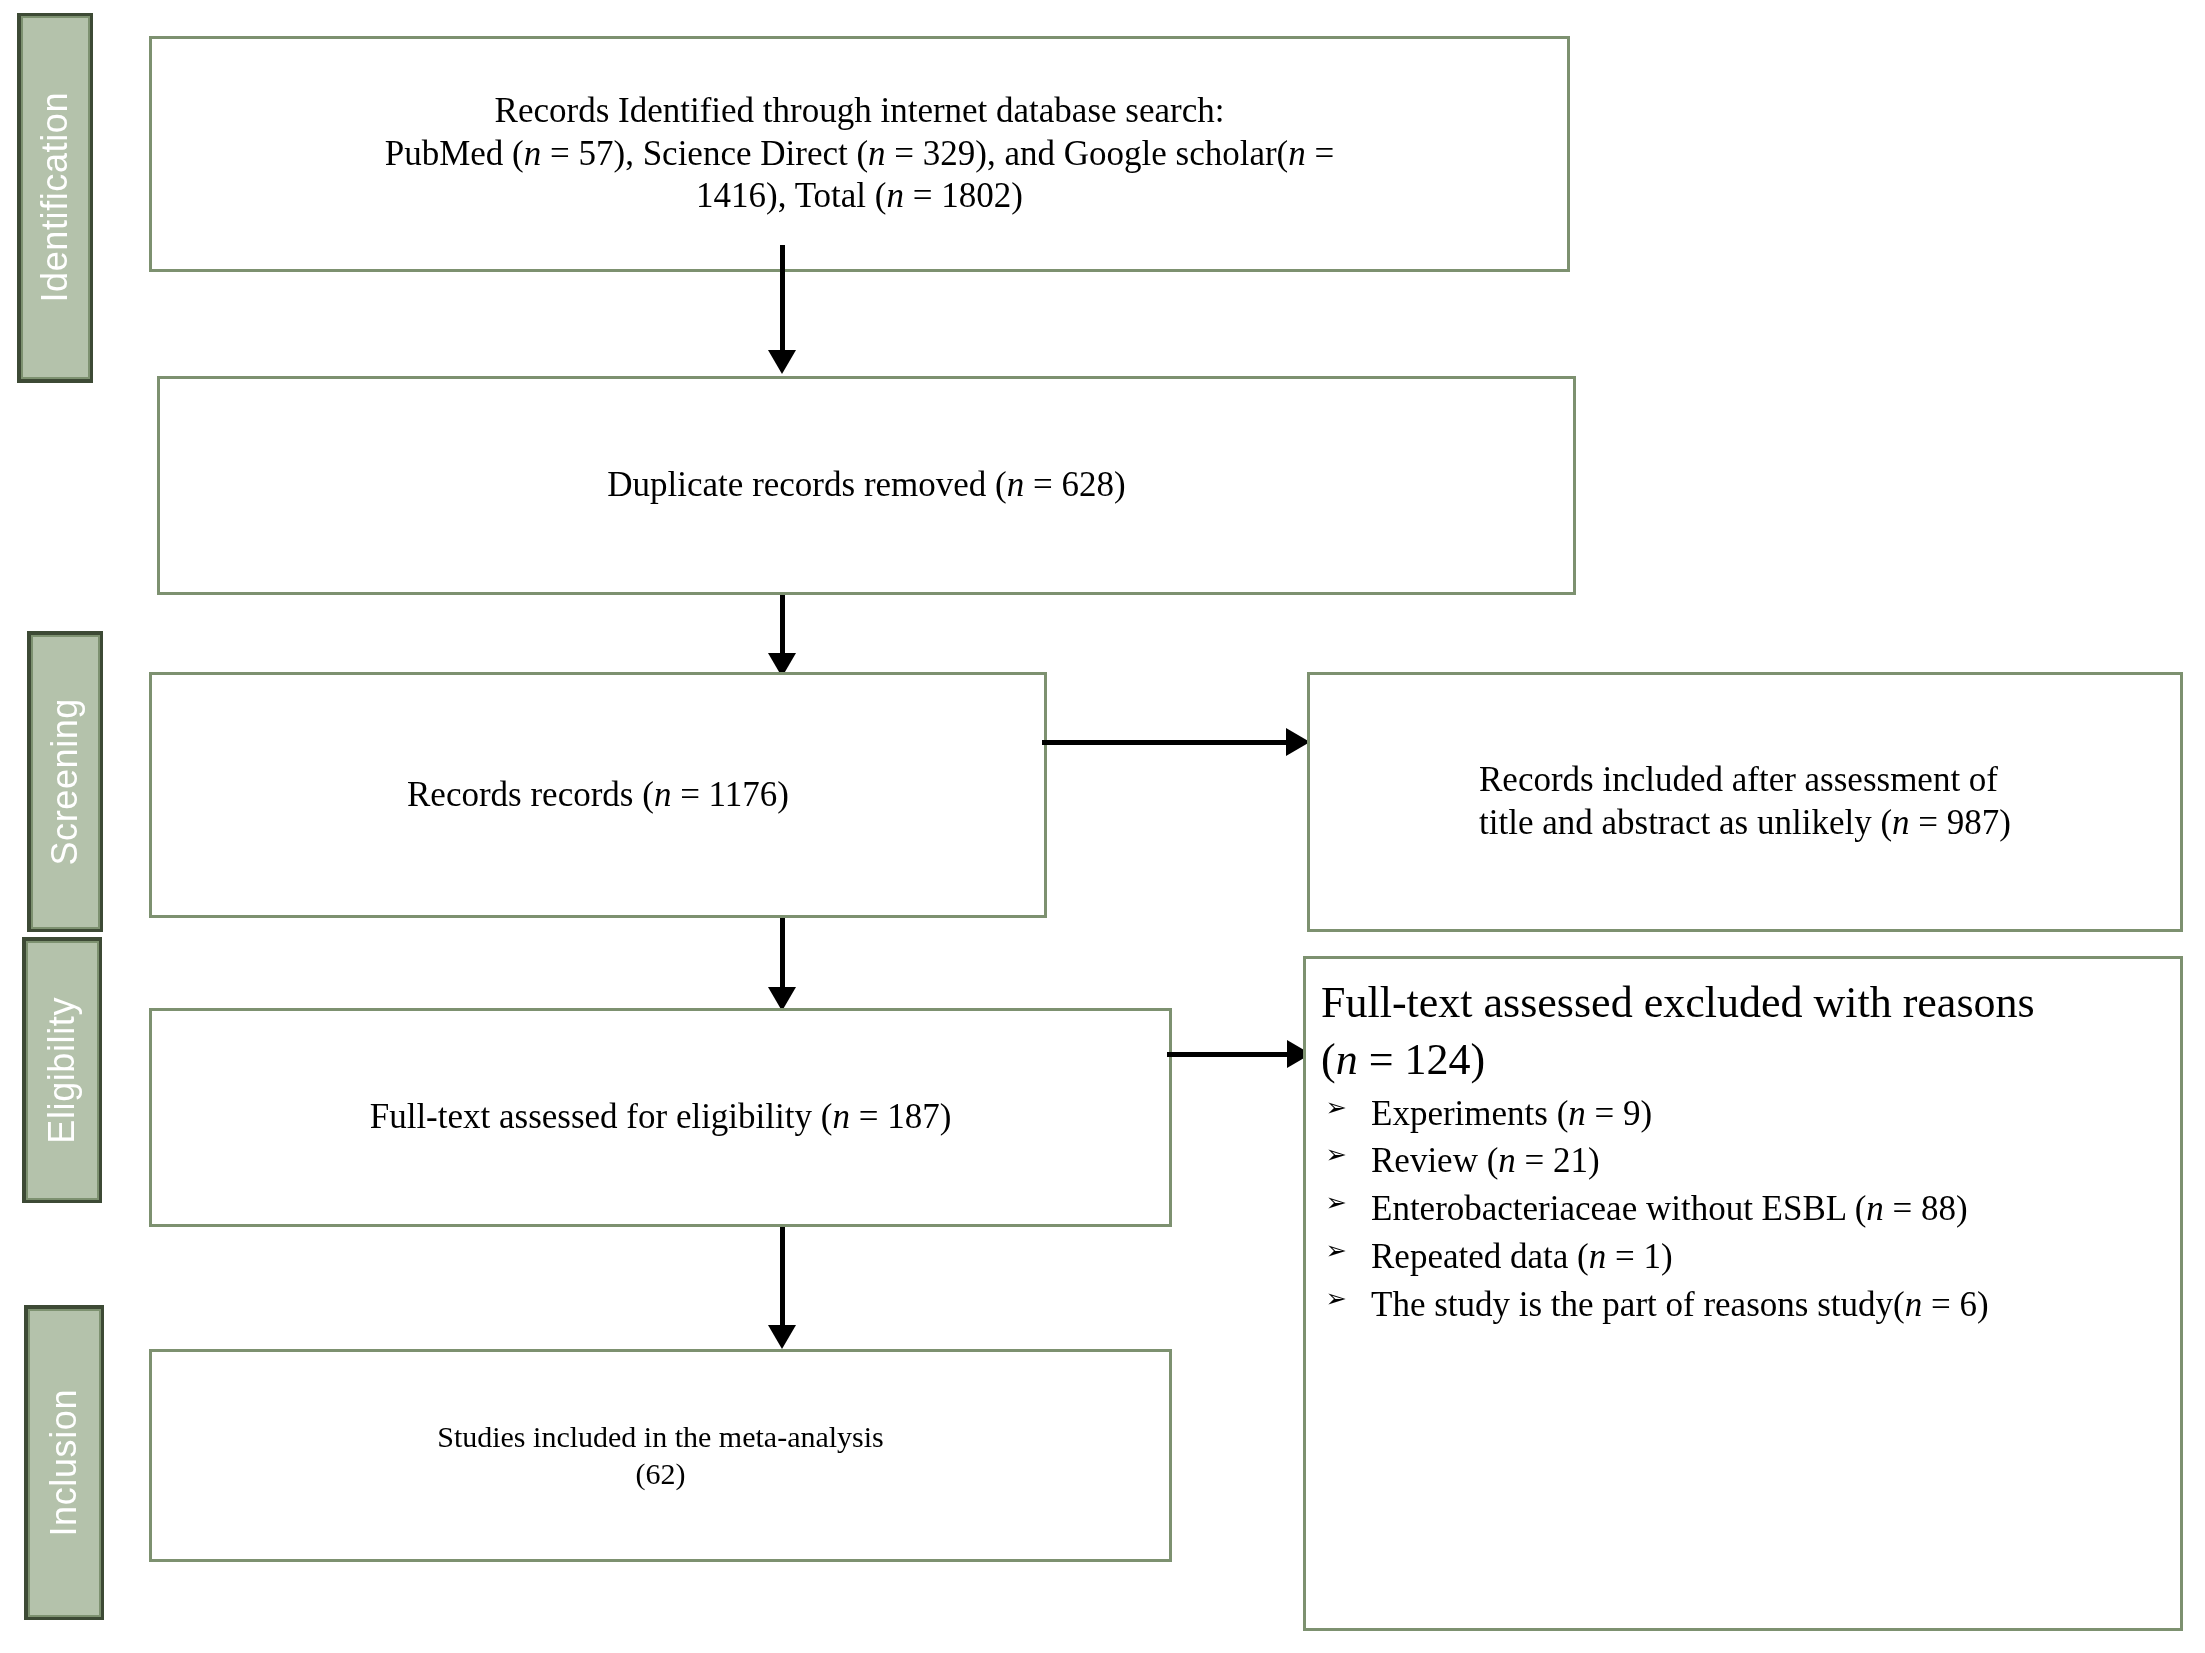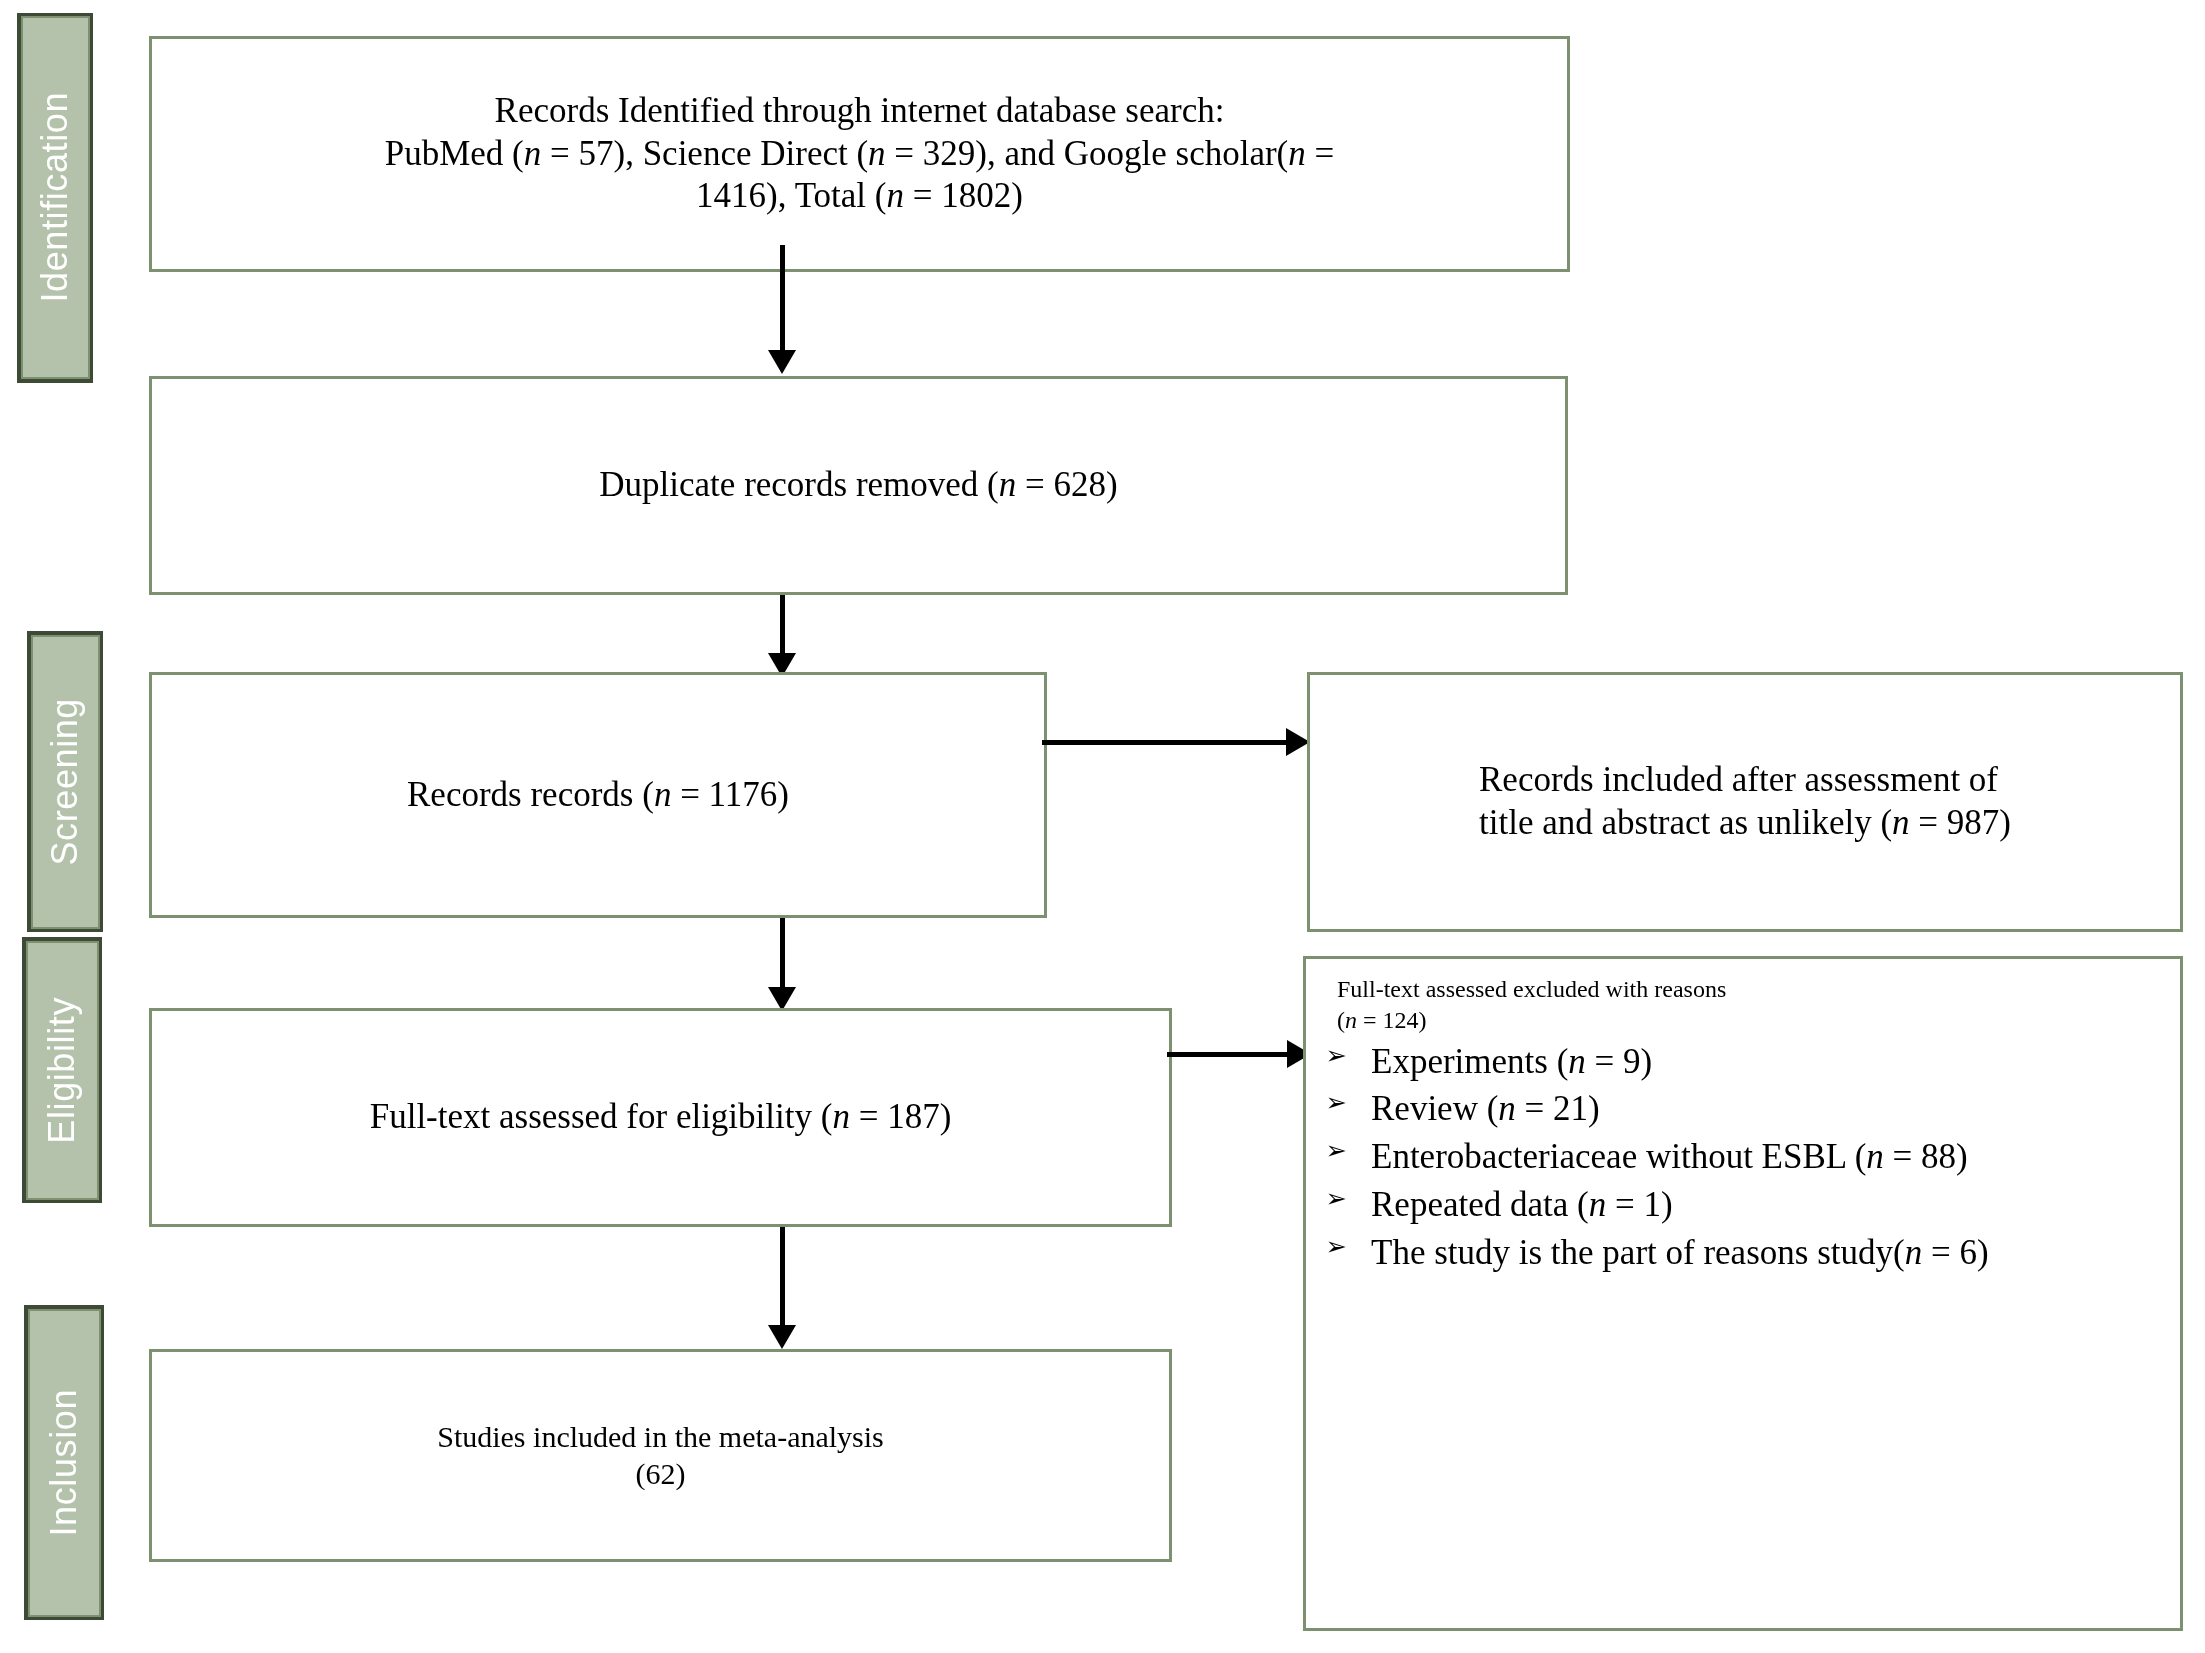--- a/index.html
+++ b/index.html
@@ -159,21 +159,21 @@
     <div class="box-text" style="font-size:35px;">
       <span>Records Identified  through internet database search:</span><br>
       <span>PubMed (</span><i>n</i><span> = 57),  Science Direct (</span><i>n</i><span> = 329), and Google scholar(</span><i>n</i><span> =</span><br>
       <span>1416), Total (</span><i>n</i><span> = 1802)</span>
     </div>
   </div>
 
   <div class="conn-v" style="left:780px; top:245px; height:110px;"></div>
   <div class="arrow-down" style="left:768px; top:350px;"></div>
 
-  <div class="flow-box" style="left:149px; top:376px; width:1419px; height:219px;">
+  <div class="flow-box" style="left:157px; top:376px; width:1419px; height:219px;">
     <div class="box-text" style="font-size:35px;">
       <span>Duplicate records removed (</span><i>n</i><span> = 628)</span>
     </div>
   </div>
 
   <div class="conn-v" style="left:780px; top:595px; height:69px;"></div>
   <div class="arrow-down" style="left:768px; top:653px;"></div>
 
   <div class="flow-box" style="left:149px; top:672px; width:898px; height:246px;">
     <div class="box-text" style="font-size:35px;">
@@ -198,21 +198,21 @@
     <div class="box-text" style="font-size:35px;">
       <span>Full-text assessed for eligibility (</span><i>n</i><span> = 187)</span>
     </div>
   </div>
 
   <div class="conn-h" style="left:1167px; top:1052px; width:125px;"></div>
   <div class="arrow-right" style="left:1287px; top:1040px;"></div>
 
   <div class="flow-box align-left" style="left:1303px; top:956px; width:880px; height:675px;">
     <div class="reasons-wrap">
-      <div class="reasons-head" style="font-size:24px;margin-left:16px;">
+      <div class="reasons-head" style="font-size:44px;">
         <span>Full-text assessed excluded with reasons</span><br>
         <span>(</span><i>n</i><span> = 124)</span>
       </div>
       <ul class="reasons-list" style="font-size:35px;">
         <li>
           <span class="bullet-arrow">➢</span>
           <span>Experiments (</span><i>n</i><span> = 9)</span>
         </li>
         <li>
           <span class="bullet-arrow">➢</span>

